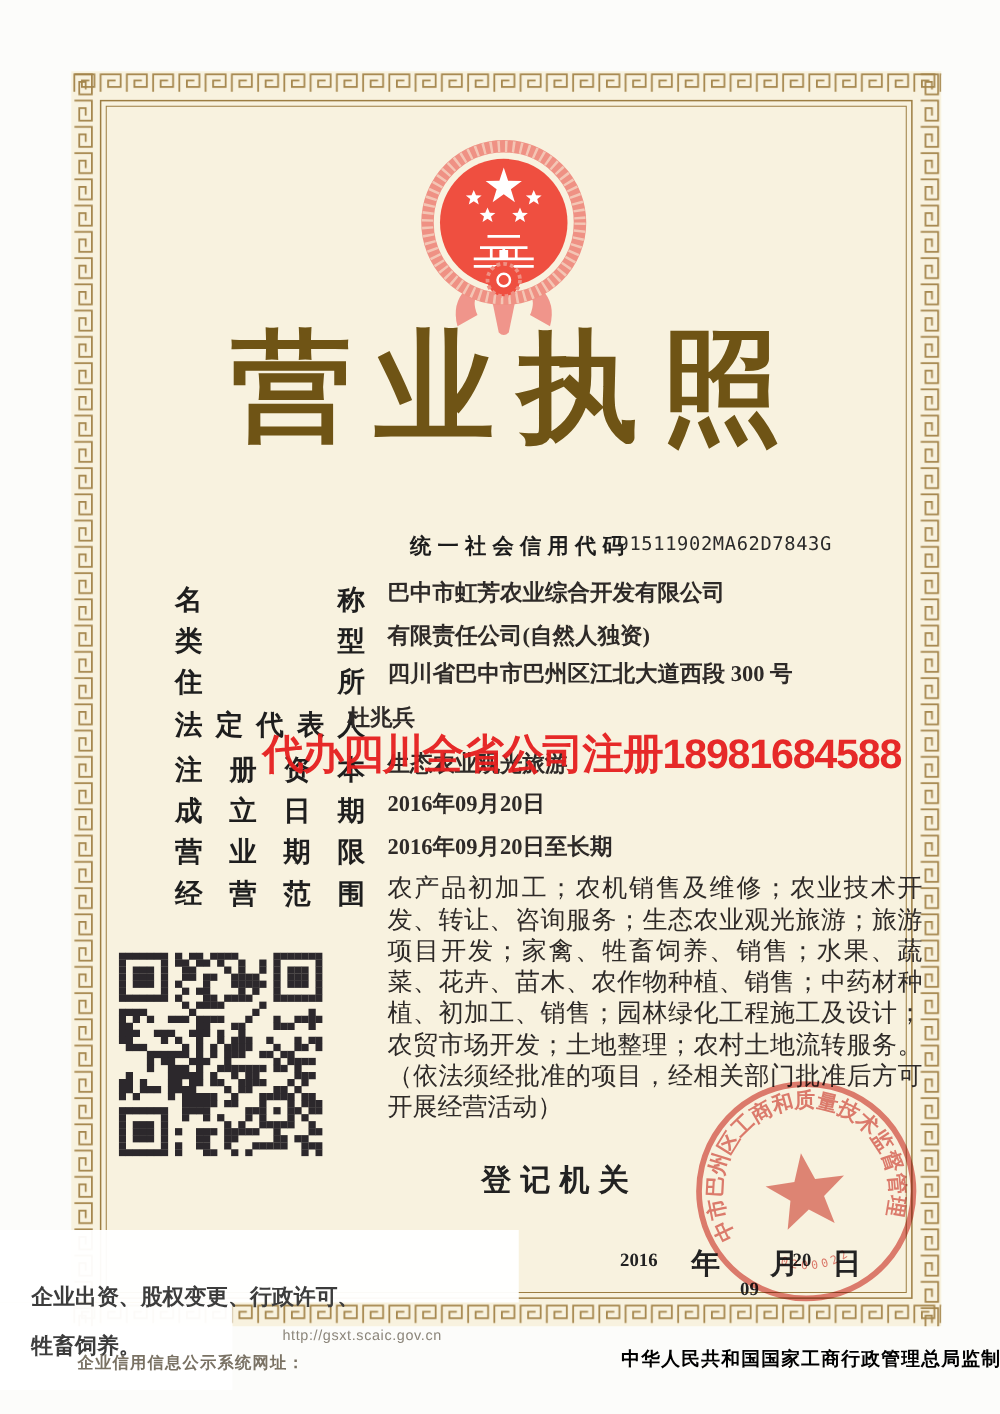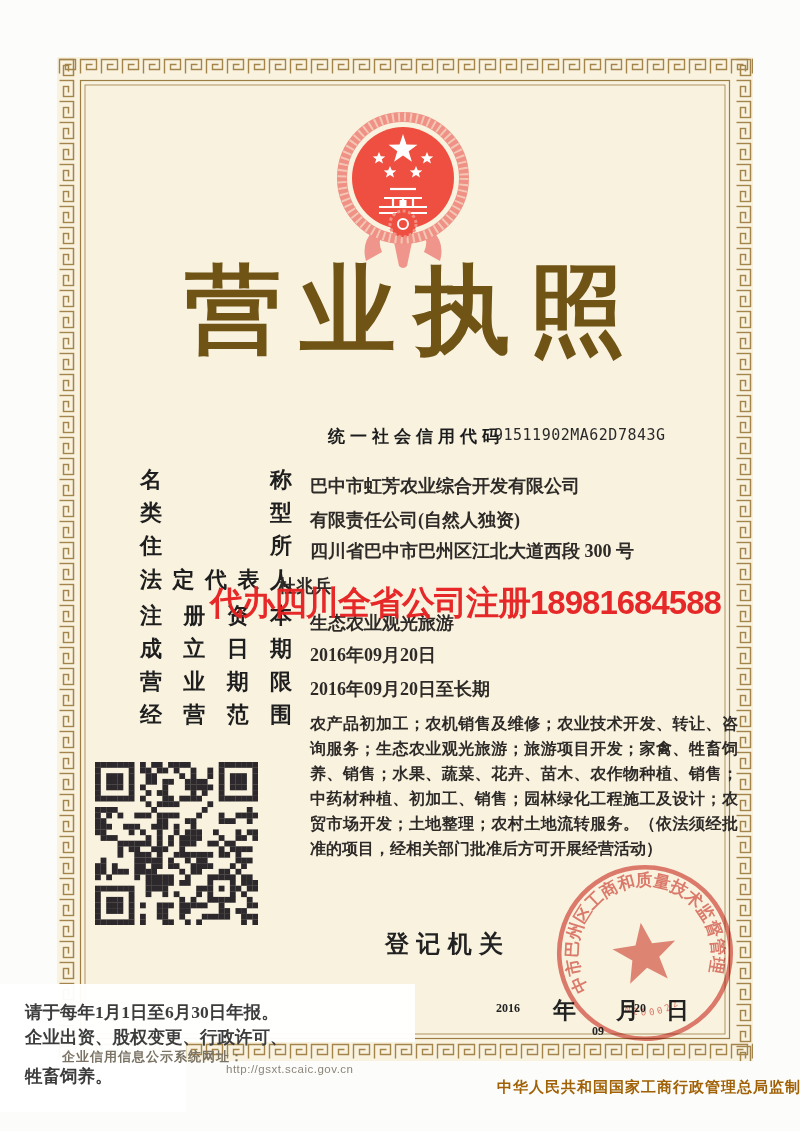--- a/index.html
+++ b/index.html
@@ -34,65 +34,65 @@
   }
   
   .field-label{
     position:absolute;left:140px;width:152px;
     display:flex;justify-content:space-between;
     font-family:"Liberation Sans","DejaVu Sans",sans-serif;
     font-weight:700;font-size:22px;color:#1e1e1e;line-height:1.1;
   }
   .field-value{
     position:absolute;left:310px;width:424px;
-    font-size:18px;font-weight:600;color:#2e2a28;line-height:1.2;margin-top:12px;
+    font-size:18px;font-weight:600;color:#2e2a28;line-height:1.2;
   }
   .field-value.scope{
-    font-size:16px;font-weight:700;line-height:25px;
+    font-size:20px;font-weight:400;line-height:25px;
     text-align:justify;word-break:break-all;width:428px;
   }
   
   .watermark{
     position:absolute;left:210px;top:581px;white-space:nowrap;
     font-family:"Liberation Sans","DejaVu Sans",sans-serif;
     font-weight:700;font-size:33px;letter-spacing:-1px;color:#e61f1f;
     opacity:0.95;
   }
   
   .qr{position:absolute;left:95px;top:762px;width:163px;height:163px;}
   
   .reg-label{
     position:absolute;left:385px;top:928px;width:118px;
     display:flex;justify-content:space-between;
     font-family:"Liberation Sans","DejaVu Sans",sans-serif;
     font-weight:700;font-size:24px;color:#222;
   }
   
   .date-part{position:absolute;color:#222;}
-  .d-num{font-size:12px;font-weight:600;font-family:"Liberation Serif",serif;}
+  .d-num{font-size:15px;font-weight:600;font-family:"Liberation Serif",serif;}
   .d-cjk{font-size:23px;font-weight:700;font-family:"Liberation Sans","DejaVu Sans",sans-serif;}
   
   .seal{position:absolute;left:548px;top:856px;width:194px;height:194px;mix-blend-mode:multiply;}
   
   .wbox{position:absolute;background:rgba(255,255,255,0.96);}
   .notice-line{
     position:absolute;left:25px;white-space:nowrap;
     font-size:17.5px;font-weight:600;color:#3c3c3c;
   }
   .site-label{
-    position:absolute;left:62px;top:1048px;font-size:13px;color:#7a7264;
+    position:absolute;left:62px;top:1081px;font-size:13px;color:#7a7264;
     font-weight:600;letter-spacing:1px;white-space:nowrap;
   }
   .site-url{
     position:absolute;left:226px;top:1063px;
     font-family:Liberation Sans, sans-serif;
     font-size:11.5px;color:#8b857a;letter-spacing:0.5px;white-space:nowrap;
   }
   .publisher{
-    position:absolute;left:497px;top:1078px;font-size:15px;color:#a16207;
+    position:absolute;left:497px;top:1078px;font-size:15px;color:#000000;
     font-weight:600;letter-spacing:1px;white-space:nowrap;
   }
 </style>
 </head>
 <body>
 
 <div class="page">
 
   <svg class="layer" width="800" height="1131" viewBox="0 0 800 1131" xmlns="http://www.w3.org/2000/svg">
     <defs>
@@ -657,21 +657,20 @@
       </text>
       <text font-size="9" fill="#dd6b63" letter-spacing="3" font-family="DejaVu Sans Mono, monospace">
         <textPath href="#sealArcB" startOffset="50%" text-anchor="middle">0200022</textPath>
       </text>
       <path d="M95,65 L103.2,86.5 L126,86.9 L108.3,100.6 L113.6,122.8 L95,109.5 L76.4,122.8 L81.7,100.6 L64,86.9 L86.8,86.5 Z" fill="#dd6b63" opacity="0.92"></path>
     </g>
   </svg>
 
   <div class="wbox" style="left:0;top:984px;width:415px;height:58px"></div>
   <div class="wbox" style="left:0;top:1042px;width:186px;height:70px"></div>
-  <div class="notice-line" style="top:1000px">请于每年1月1日至6月30日年报。</div>
   <div class="notice-line" style="top:1025px">企业出资、股权变更、行政许可、</div>
   <div class="notice-line" style="top:1064px">牲畜饲养。</div>
   <div class="site-label">企业信用信息公示系统网址：</div>
   <div class="site-url">http://gsxt.scaic.gov.cn</div>
 
   <div class="publisher">中华人民共和国国家工商行政管理总局监制</div>
 
 </div>
 
 </body></html>

